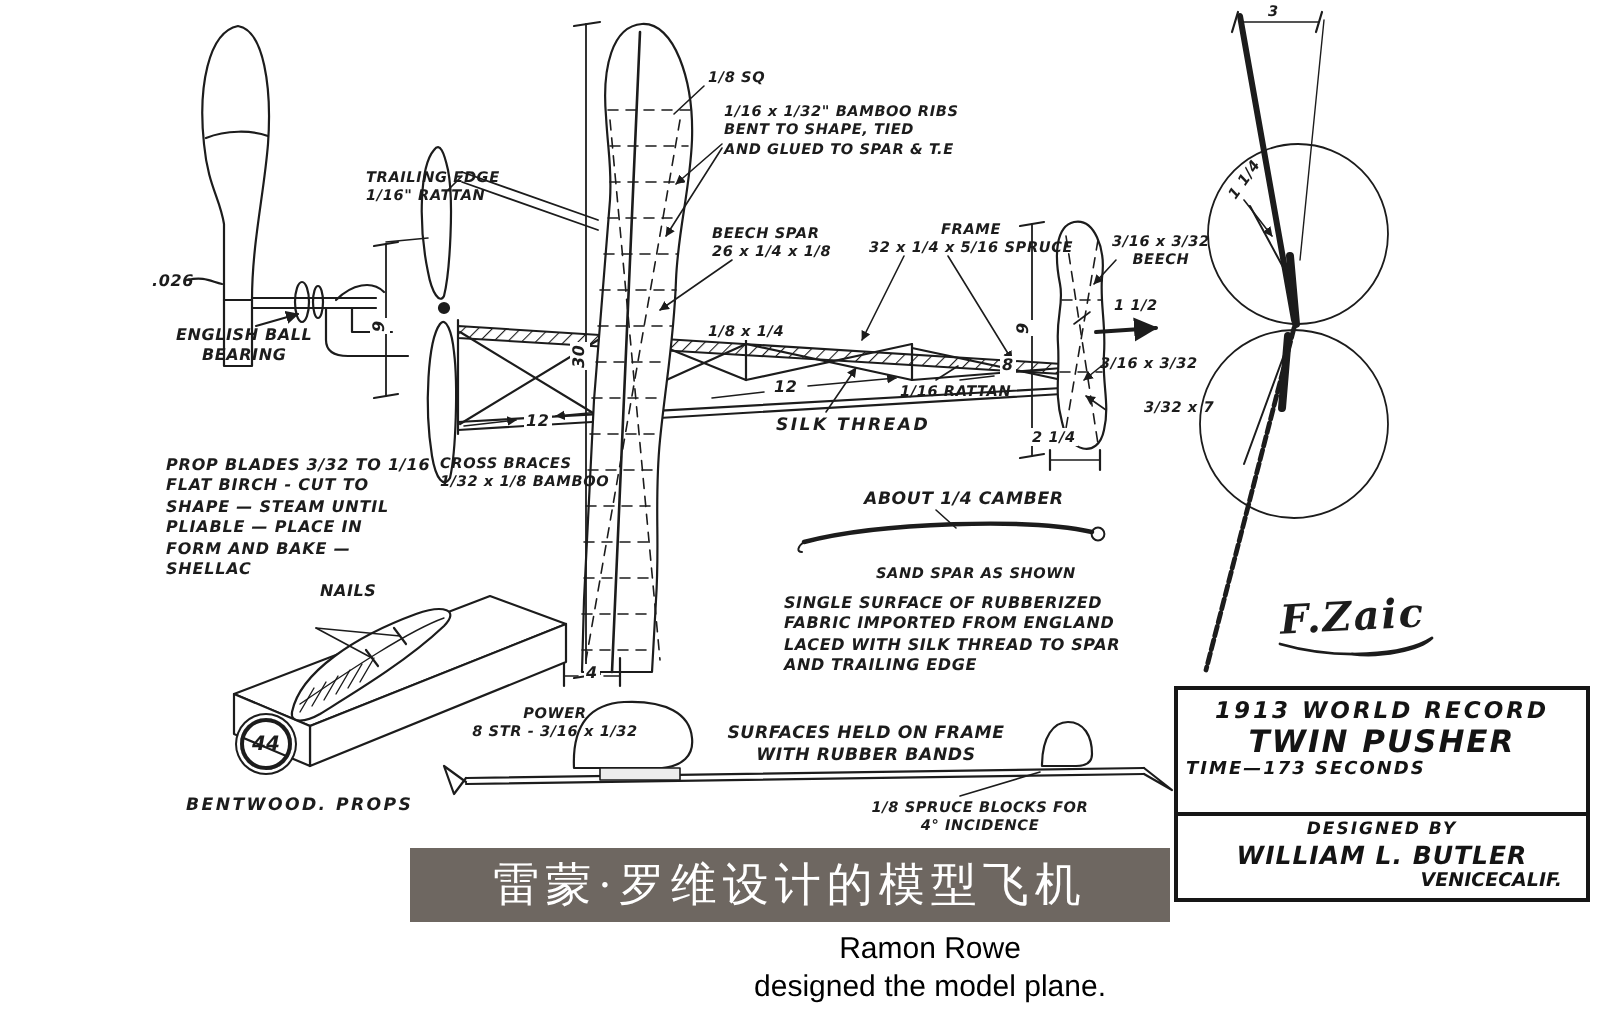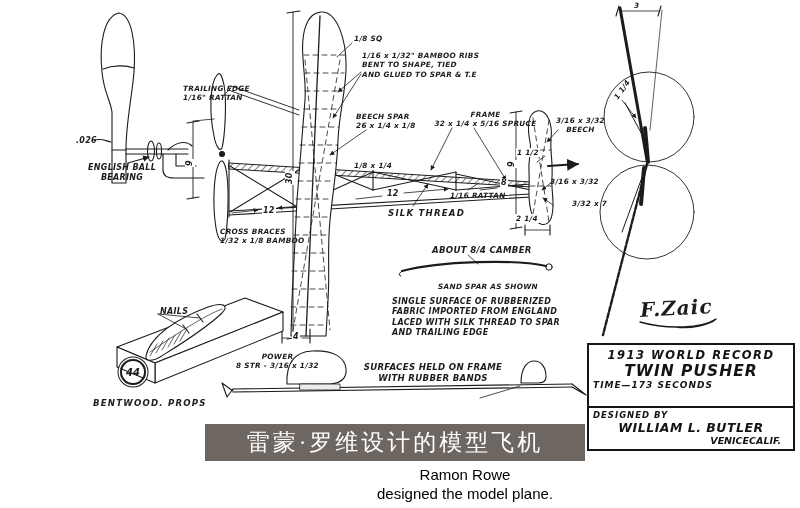--- a/index.html
+++ b/index.html
@@ -17,21 +17,21 @@
       border-radius:50%;display:flex;align-items:center;justify-content:center;
       font:italic 700 10px "DejaVu Sans",sans-serif;color:#1c1c1c;box-shadow:0 0 0 1.5px #fff,0 0 0 2.5px #1c1c1c;margin-left:40px;}
   .signature{position:absolute;left:640px;top:296px;font:italic 700 20px "DejaVu Serif",serif;
       color:#1c1c1c;letter-spacing:1px;transform:rotate(-3deg);}
   .infobox{position:absolute;left:587px;top:343px;width:204px;border:2.5px solid #161616;color:#141414;}
   .infobox .top{padding:3px 4px 16px;border-bottom:2.5px solid #161616;}
   .infobox .bot{padding:2px 4px 3px;}
   .ib1{font:italic 700 11.5px "DejaVu Sans",sans-serif;letter-spacing:1.5px;text-align:center;}
   .ib2{font:italic 700 15.5px "DejaVu Sans",sans-serif;letter-spacing:1px;text-align:center;}
   .ib3{font:italic 700 9px "DejaVu Sans",sans-serif;letter-spacing:1px;}
-  .ib4{font:italic 700 8.5px "DejaVu Sans",sans-serif;letter-spacing:1px;}
+  .ib4{font:italic 700 8.5px "DejaVu Sans",sans-serif;text-align:center;letter-spacing:1px;}
   .ib5{font:italic 700 12.5px "DejaVu Sans",sans-serif;text-align:center;letter-spacing:.5px;}
   .ib6{display:flex;justify-content:flex-end;padding:0 8px;font:italic 700 9.5px "DejaVu Sans",sans-serif;}
   .caption-bar{position:absolute;left:205px;top:424px;width:380px;height:37px;background:#6e6761;
       display:flex;align-items:center;justify-content:center;}
   .caption-bar span{color:#ffffff;font-size:23px;letter-spacing:3px;font-family:Liberation Serif, serif;text-align:center;}
   .caption-en{position:absolute;left:350px;top:466px;width:230px;text-align:center;
       color:#000000;font:400 15px/1.25 "Liberation Sans","DejaVu Sans",sans-serif;}
   .watermark{position:absolute;left:598px;top:467px;width:200px;
       font:700 20px "DejaVu Sans",sans-serif;letter-spacing:1px;
       color:#f2f0ee;text-shadow:2px 2px 1px #8f8a85;}
@@ -230,35 +230,43 @@
 26 x 1/4 x 1/8</div>
   <div class="lbl sm ctr" style="left:428px;top:110px;width:115px;">FRAME
 32 x 1/4 x 5/16 SPRUCE</div>
   <div class="lbl sm dim" style="left:353px;top:161px;">1/8 x 1/4</div>
   <div class="lbl dim" style="left:262px;top:206px;">12</div>
   <div class="lbl dim" style="left:386px;top:189px;">12</div>
   <div class="lbl md" style="left:388px;top:208px;letter-spacing:1.2px;">SILK THREAD</div>
   <div class="lbl sm" style="left:450px;top:191px;">1/16 RATTAN</div>
   <div class="lbl sm" style="left:220px;top:227px;">CROSS BRACES
 1/32 x 1/8 BAMBOO</div>
-  <div class="lbl" style="left:128px;top:307px;padding-left:32px;">NAILS</div>
+  <div class="lbl" style="left:83px;top:228px;letter-spacing:.4px;">PROP BLADES 3/32 TO 1/16
+FLAT BIRCH - CUT TO
+SHAPE — STEAM UNTIL
+PLIABLE — PLACE IN
+FORM AND BAKE —
+SHELLAC</div>
+  <div class="lbl" style="left:128px;top:291px;padding-left:32px;">NAILS</div>
   <div class="lbl md" style="left:93px;top:398px;letter-spacing:1.2px;">BENTWOOD. PROPS</div>
   <div class="lbl sm ctr" style="left:225px;top:352px;width:105px;">POWER
 8 STR - 3/16 x 1/32</div>
-  <div class="lbl md" style="left:432px;top:245px;">ABOUT 8/4 CAMBER</div>
+  <div class="lbl md" style="left:432px;top:245px;">ABOUT 1/4 CAMBER</div>
   <div class="lbl sm" style="left:438px;top:282px;">SAND SPAR AS SHOWN</div>
   <div class="lbl" style="left:392px;top:297px;">SINGLE SURFACE OF RUBBERIZED
 FABRIC IMPORTED FROM ENGLAND
 LACED WITH SILK THREAD TO SPAR
 AND TRAILING EDGE</div>
   <div class="lbl md ctr" style="left:358px;top:362px;width:150px;">SURFACES HELD ON FRAME
 WITH RUBBER BANDS</div>
+  <div class="lbl sm ctr" style="left:425px;top:399px;width:130px;">1/8 SPRUCE BLOCKS FOR
+4° INCIDENCE</div>
   <div class="lbl sm ctr" style="left:556px;top:116px;">3/16 x 3/32
 BEECH</div>
-  <div class="lbl sm dim" style="left:516px;top:148px;">1 1/2</div>
+  <div class="lbl sm dim" style="left:556px;top:148px;">1 1/2</div>
   <div class="lbl sm" style="left:550px;top:177px;">3/16 x 3/32</div>
   <div class="lbl sm" style="left:552px;top:199px;padding-left:20px;">3/32 x 7</div>
   <div class="lbl sm dim" style="left:515px;top:214px;">2 1/4</div>
   <div class="lbl dim rot" style="left:507px;top:168px;">9</div>
   <div class="lbl dim" style="left:500px;top:178px;">8</div>
   <div class="lbl dim rot" style="left:185px;top:167px;">9</div>
   <div class="lbl dim rot" style="left:285px;top:185px;">30</div>
   <div class="lbl dim" style="left:292px;top:332px;">4</div>
   <div class="lbl sm" style="left:612px;top:96px;transform:rotate(-55deg);">1 1/4</div>
   <div class="lbl sm" style="left:634px;top:1px;">3</div>

